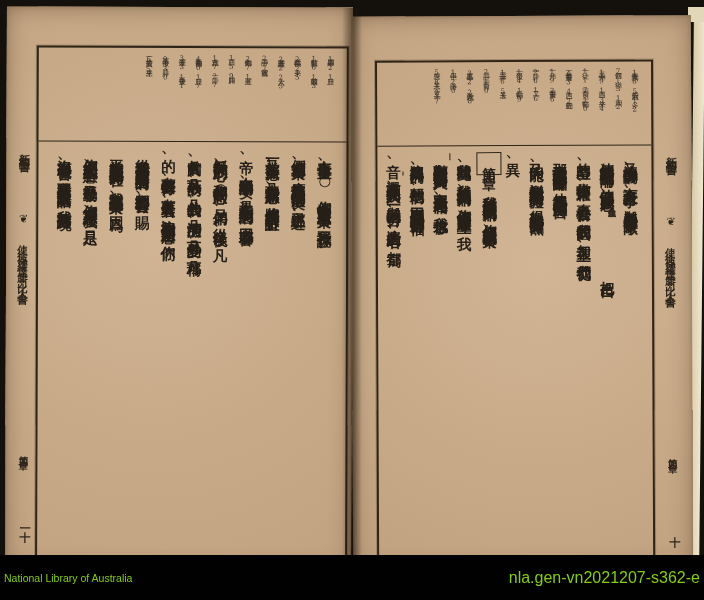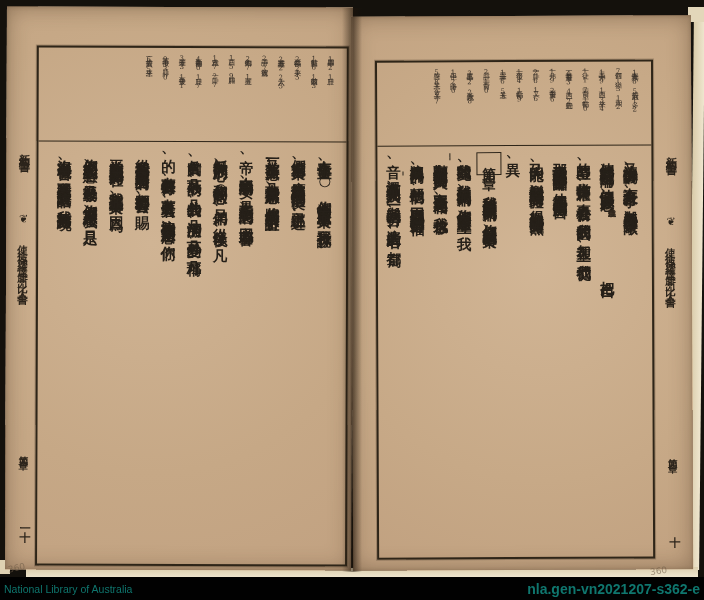--- a/index.html
+++ b/index.html
@@ -67,24 +67,24 @@
   .page-right .m-page{left:313px;top:512px;}
 
   
   .pencil{position:absolute;font-family:"DejaVu Sans",sans-serif;font-size:9px;
           color:rgba(110,92,72,.6);transform:rotate(-12deg);}
   .pencil-left{left:8px;top:563px;}
   .pencil-right{left:650px;top:566px;transform:rotate(-8deg);}
 
   
   .footer{position:absolute;left:0;right:0;bottom:0;height:23px;background:#010101;
-          display:flex;justify-content:space-between;align-items:center;padding:0 4px;
-          font-family:"Liberation Sans","DejaVu Sans",sans-serif;color:#0f766e;}
+          display:flex;justify-content:space-between;align-items:center;padding:11px 4px;
+          font-family:"Liberation Sans","DejaVu Sans",sans-serif;color:#84cc16;}
   .footer .lib{font-size:10.5px;}
-  .footer .cat{font-size:14px;font-weight:bold;}
+  .footer .cat{font-size:16px;}
 </style>
 </head>
 <body>
 
 <div class="stage">
 
   <div class="edge edge-right"></div>
   <div class="edge edge-bottom"></div>
   <div class="edge edge-topright"></div>
   <div class="edge edge-bottomleft"></div>

